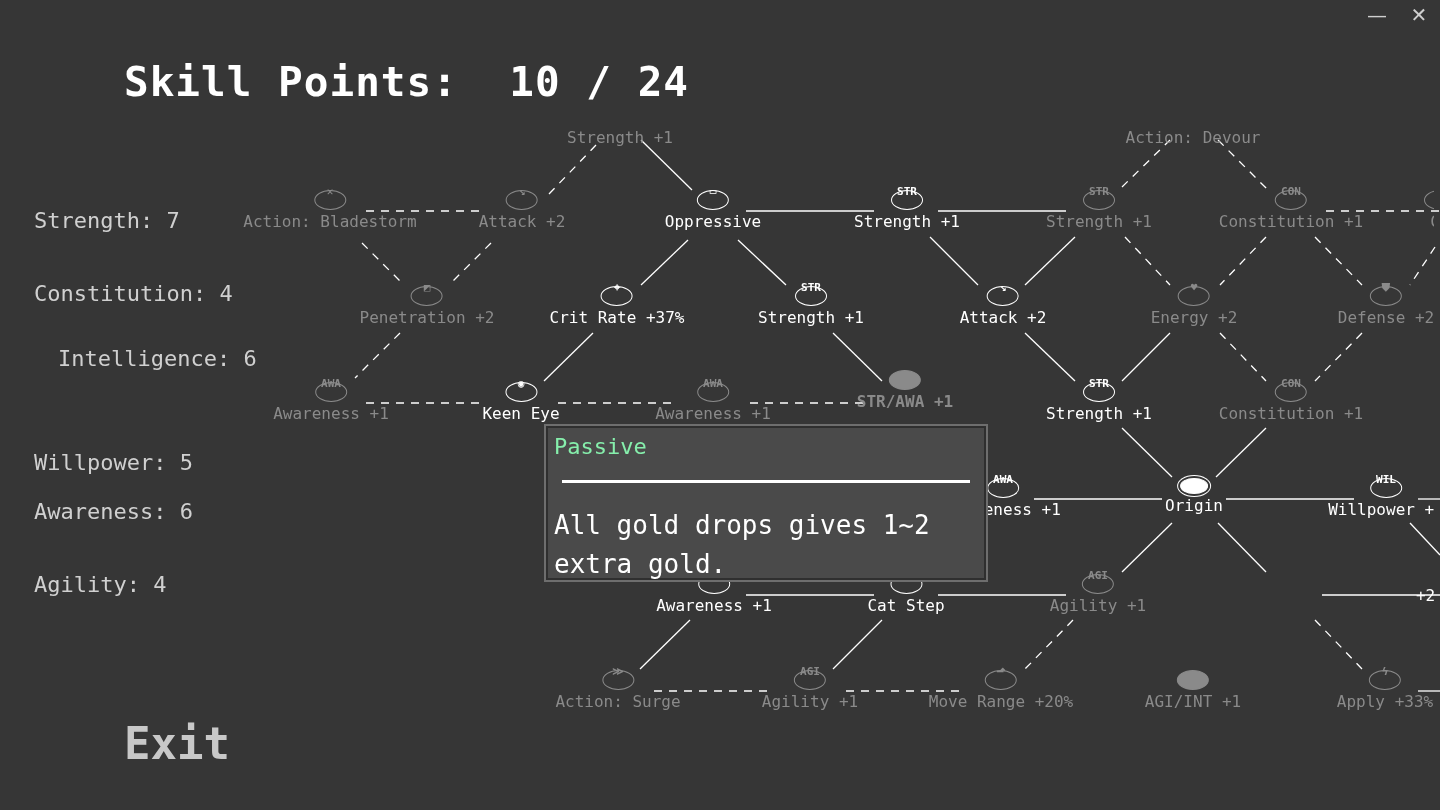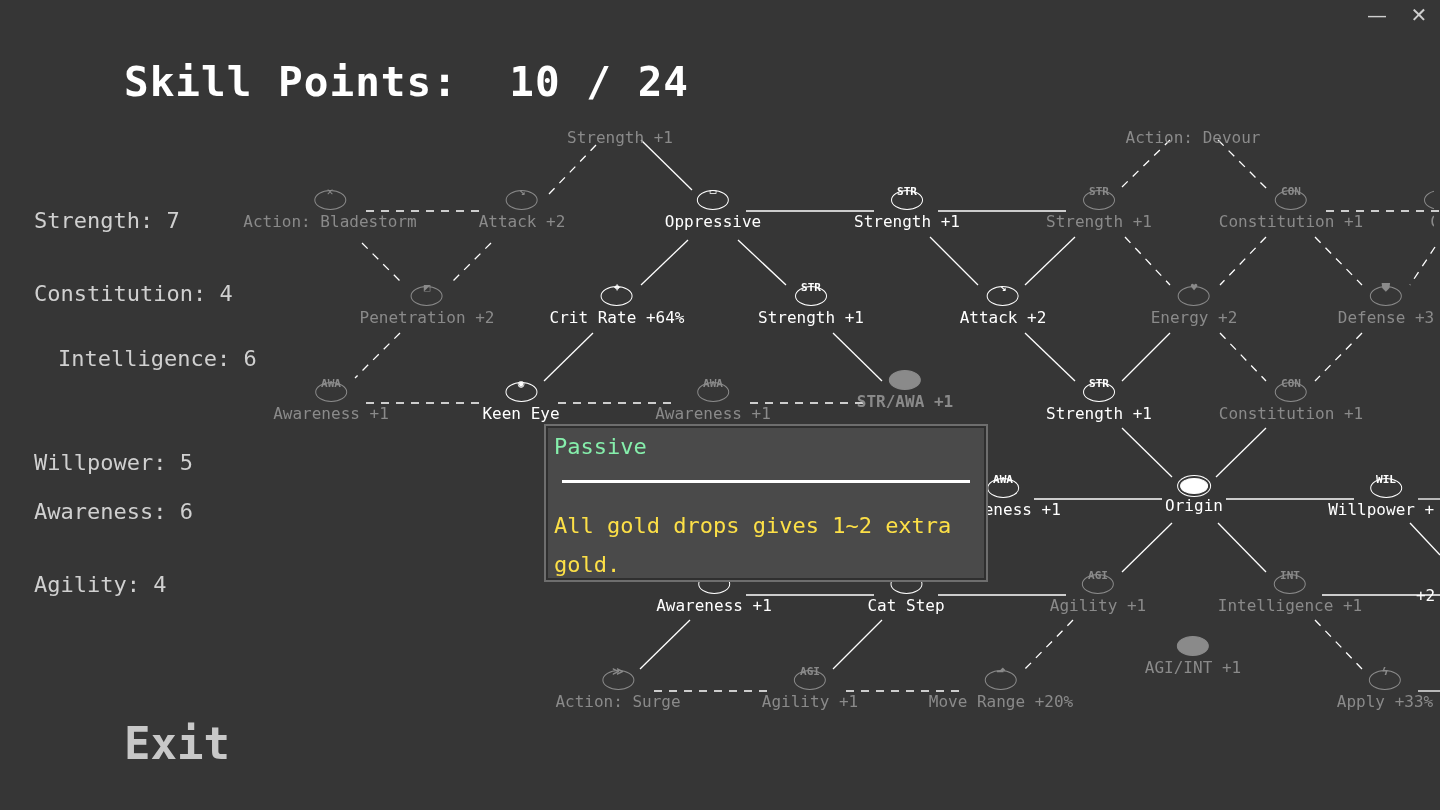--- a/index.html
+++ b/index.html
@@ -45,21 +45,21 @@
   .node.off { color:#8a8a8a; }
   .node.origin .ring { background:#ffffff; box-shadow:0 0 0 2px #363636, 0 0 0 3px #ffffff; width:26px; height:14px;}
   .node.greyfill .ring { background:#8a8a8a; }
   #tooltip {
     position:absolute; left:544px; top:424px; width:444px; height:158px;
     background:#4a4a4a; border:2px solid #6e6e6e; box-shadow:inset 0 0 0 2px #2f2f2f;
     box-sizing:border-box;
   }
   #tooltip .tt-title { position:absolute; left:8px; top:8px; font-size:22px; color:#86efac; }
   #tooltip .tt-rule { position:absolute; left:16px; right:16px; top:54px; height:3px; background:#ffffff; }
-  #tooltip .tt-body { position:absolute; left:8px; top:80px; right:30px; font-size:22px; line-height:39px; color:#fde047; }
+  #tooltip .tt-body { position:absolute; left:8px; top:80px; right:30px; font-size:26px; line-height:39px; color:#ffffff; }
 </style>
 </head>
 <body>
 
 <div class="winbtn" style="left:1362px;">—</div>
 <div class="winbtn" style="left:1404px;">✕</div>
 
 <div id="title">Skill Points:  10 / 24</div>
 
 <div>
@@ -173,21 +173,21 @@
     <div class="node off" style="left: 427px; top: 286px;">
       <div class="ring">
         <span class="glyph">◩</span>
       </div>
       <div class="lbl">Penetration +2</div>
     </div>
     <div class="node on" style="left: 617px; top: 286px;">
       <div class="ring">
         <span class="glyph">⌖</span>
       </div>
-      <div class="lbl">Crit Rate +64%</div>
+      <div class="lbl">Crit Rate +37%</div>
     </div>
     <div class="node on" style="left: 811px; top: 286px;">
       <div class="ring">
         <span class="glyph">STR</span>
       </div>
       <div class="lbl">Strength +1</div>
     </div>
     <div class="node on" style="left: 1003px; top: 286px;">
       <div class="ring">
         <span class="glyph">↘</span>
@@ -197,21 +197,21 @@
     <div class="node off" style="left: 1194px; top: 286px;">
       <div class="ring">
         <span class="glyph">♥</span>
       </div>
       <div class="lbl">Energy +2</div>
     </div>
     <div class="node off" style="left: 1386px; top: 286px;">
       <div class="ring">
         <span class="glyph">⛊</span>
       </div>
-      <div class="lbl">Defense +3</div>
+      <div class="lbl">Defense +2</div>
     </div>
     <div class="node off" style="left: 331px; top: 382px;">
       <div class="ring">
         <span class="glyph">AWA</span>
       </div>
       <div class="lbl">Awareness +1</div>
     </div>
     <div class="node on" style="left: 521px; top: 382px;">
       <div class="ring">
         <span class="glyph">◉</span>
@@ -270,26 +270,20 @@
       <div class="ring">
         <span class="glyph">❦</span>
       </div>
       <div class="lbl">Cat Step</div>
     </div>
     <div class="node off" style="left: 1098px; top: 574px;">
       <div class="ring">
         <span class="glyph">AGI</span>
       </div>
       <div class="lbl">Agility +1</div>
-    </div>
-    <div class="node off" style="left: 1290px; top: 574px;">
-      <div class="ring">
-        <span class="glyph">INT</span>
-      </div>
-      <div class="lbl">Intelligence +1</div>
     </div>
     <div class="node on" style="left: 1440px; top: 584px;">
       <div class="lbl">+2 In</div>
     </div>
     <div class="node off" style="left: 618px; top: 670px;">
       <div class="ring">
         <span class="glyph">≫</span>
       </div>
       <div class="lbl">Action: Surge</div>
     </div>
@@ -298,21 +292,21 @@
         <span class="glyph">AGI</span>
       </div>
       <div class="lbl">Agility +1</div>
     </div>
     <div class="node off" style="left: 1001px; top: 670px;">
       <div class="ring">
         <span class="glyph">⬏</span>
       </div>
       <div class="lbl">Move Range +20%</div>
     </div>
-    <div class="node off greyfill" style="left: 1193px; top: 636px;">
+    <div class="node off greyfill" style="left: 1193px; top: 670px;">
       <div class="ring">
         <span class="glyph"></span>
       </div>
       <div class="lbl">AGI/INT +1</div>
     </div>
     <div class="node off" style="left: 1385px; top: 670px;">
       <div class="ring">
         <span class="glyph">ϟ</span>
       </div>
       <div class="lbl">Apply +33%</div>

